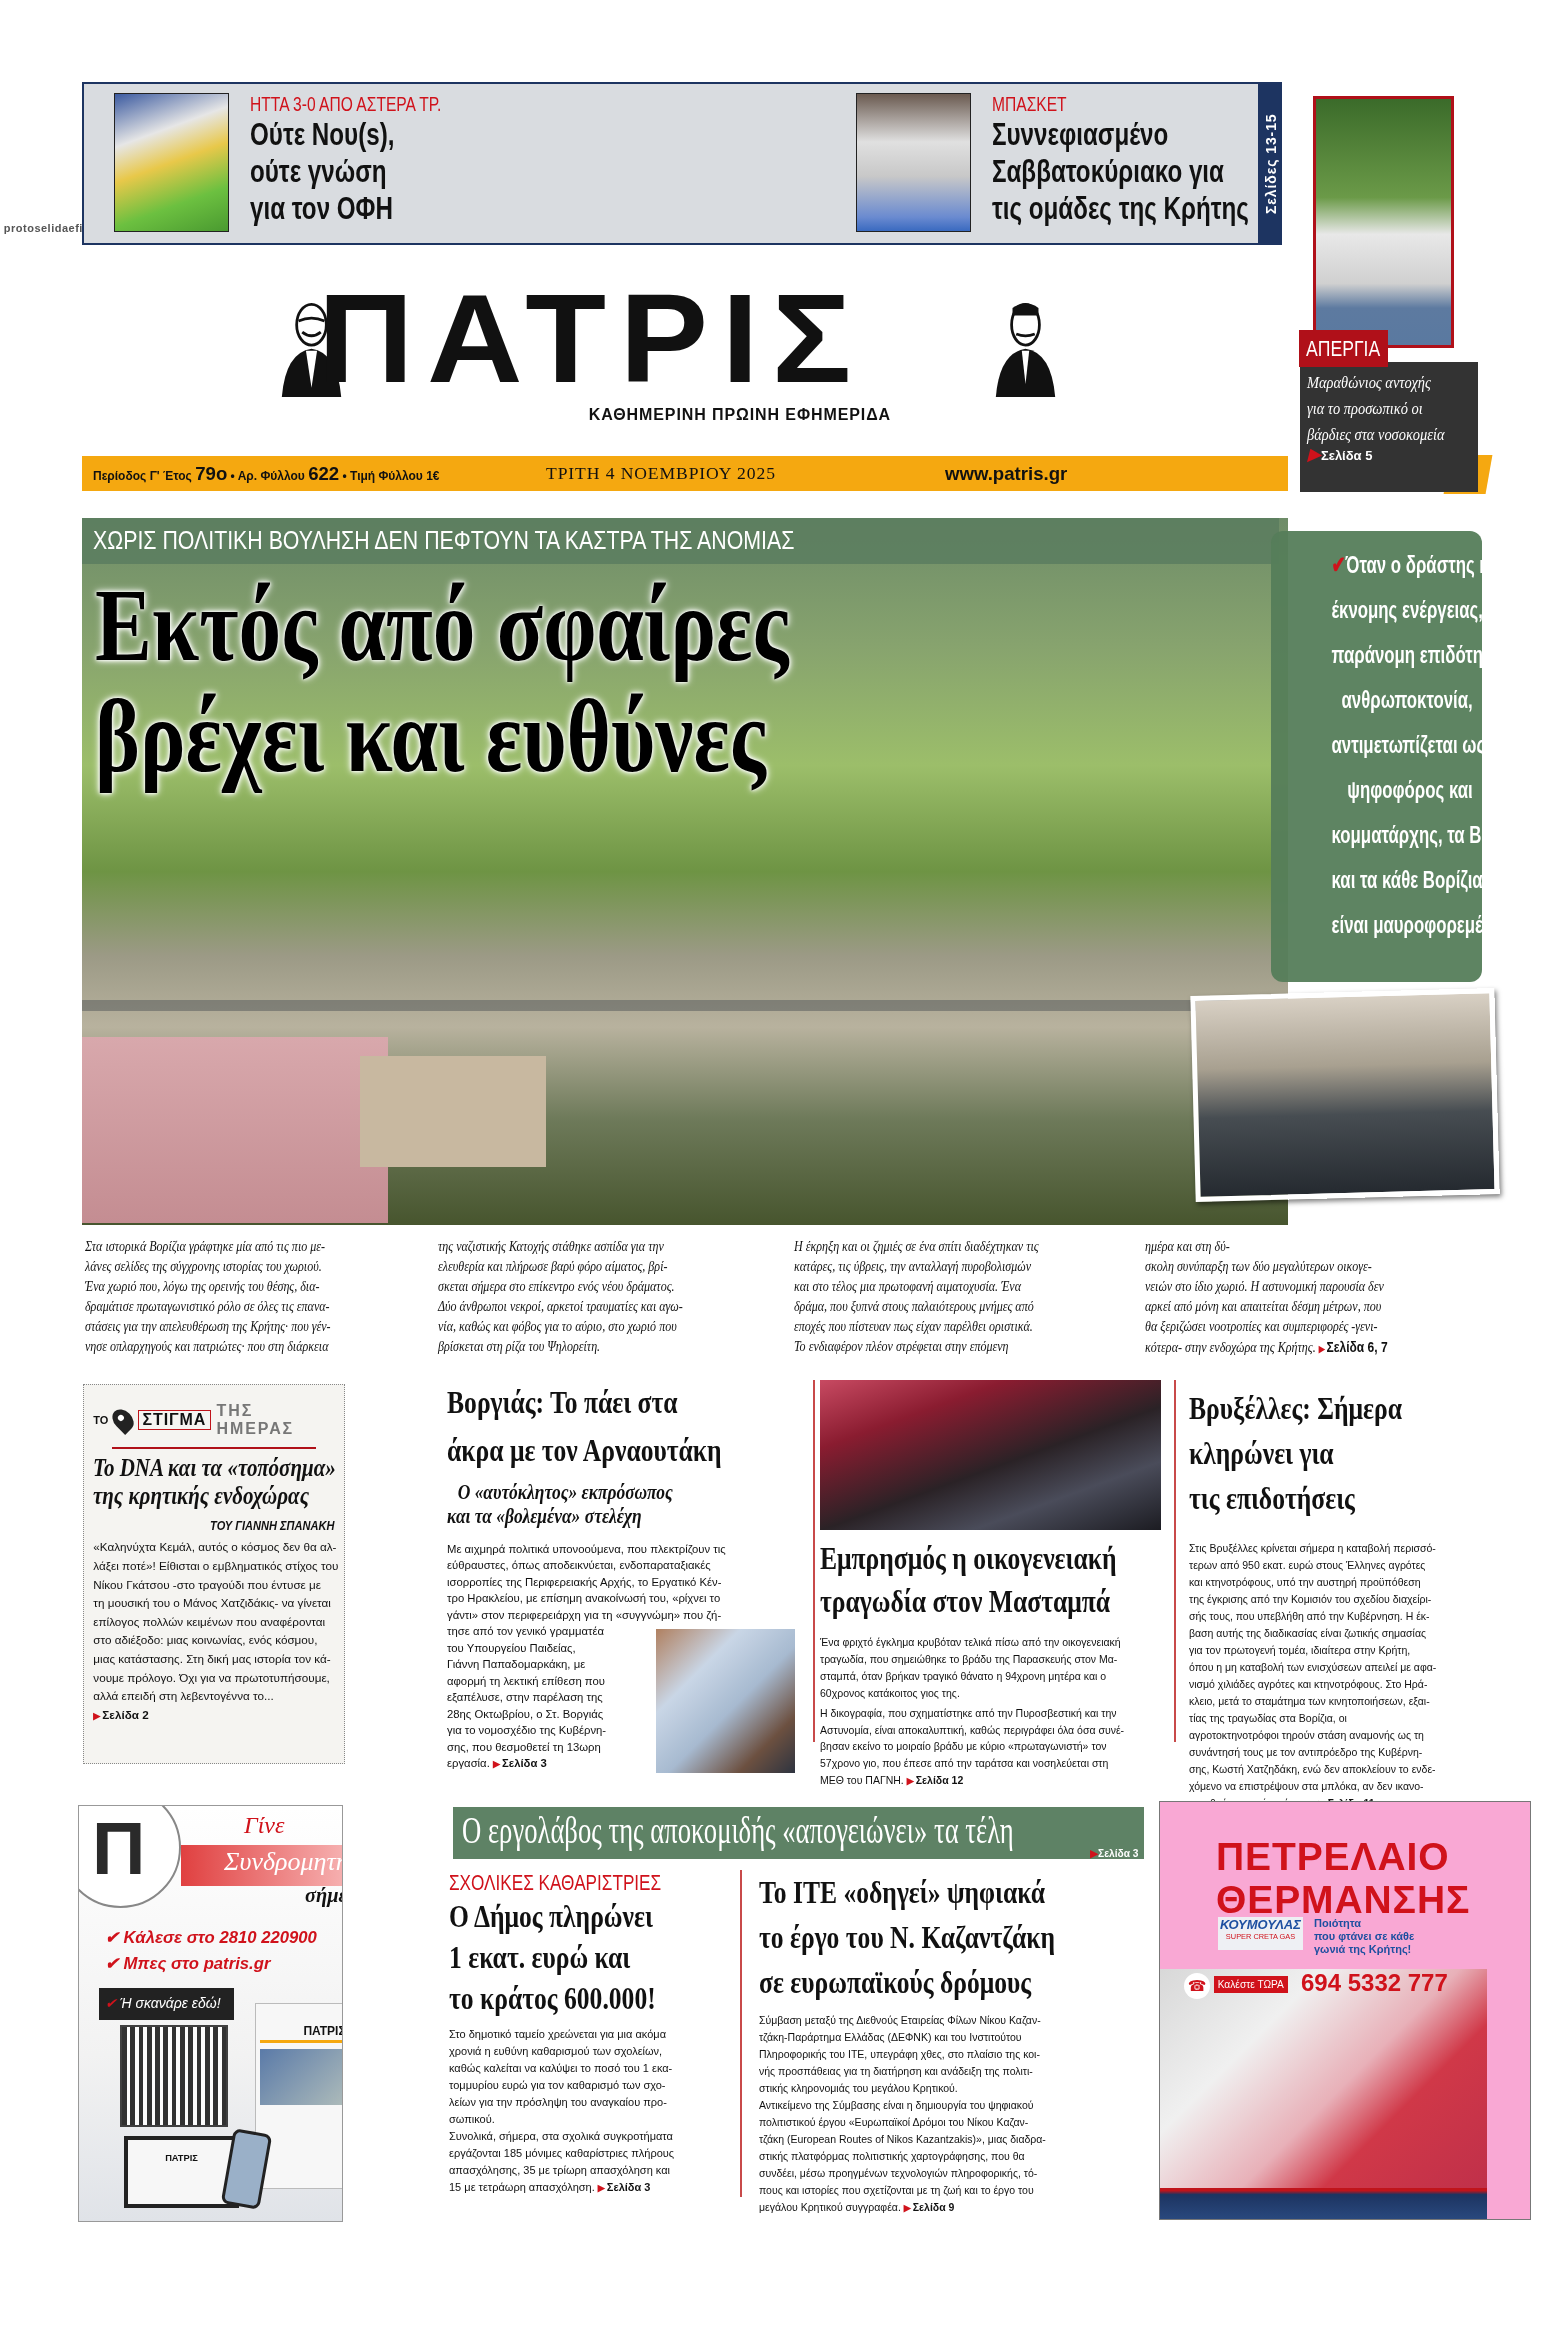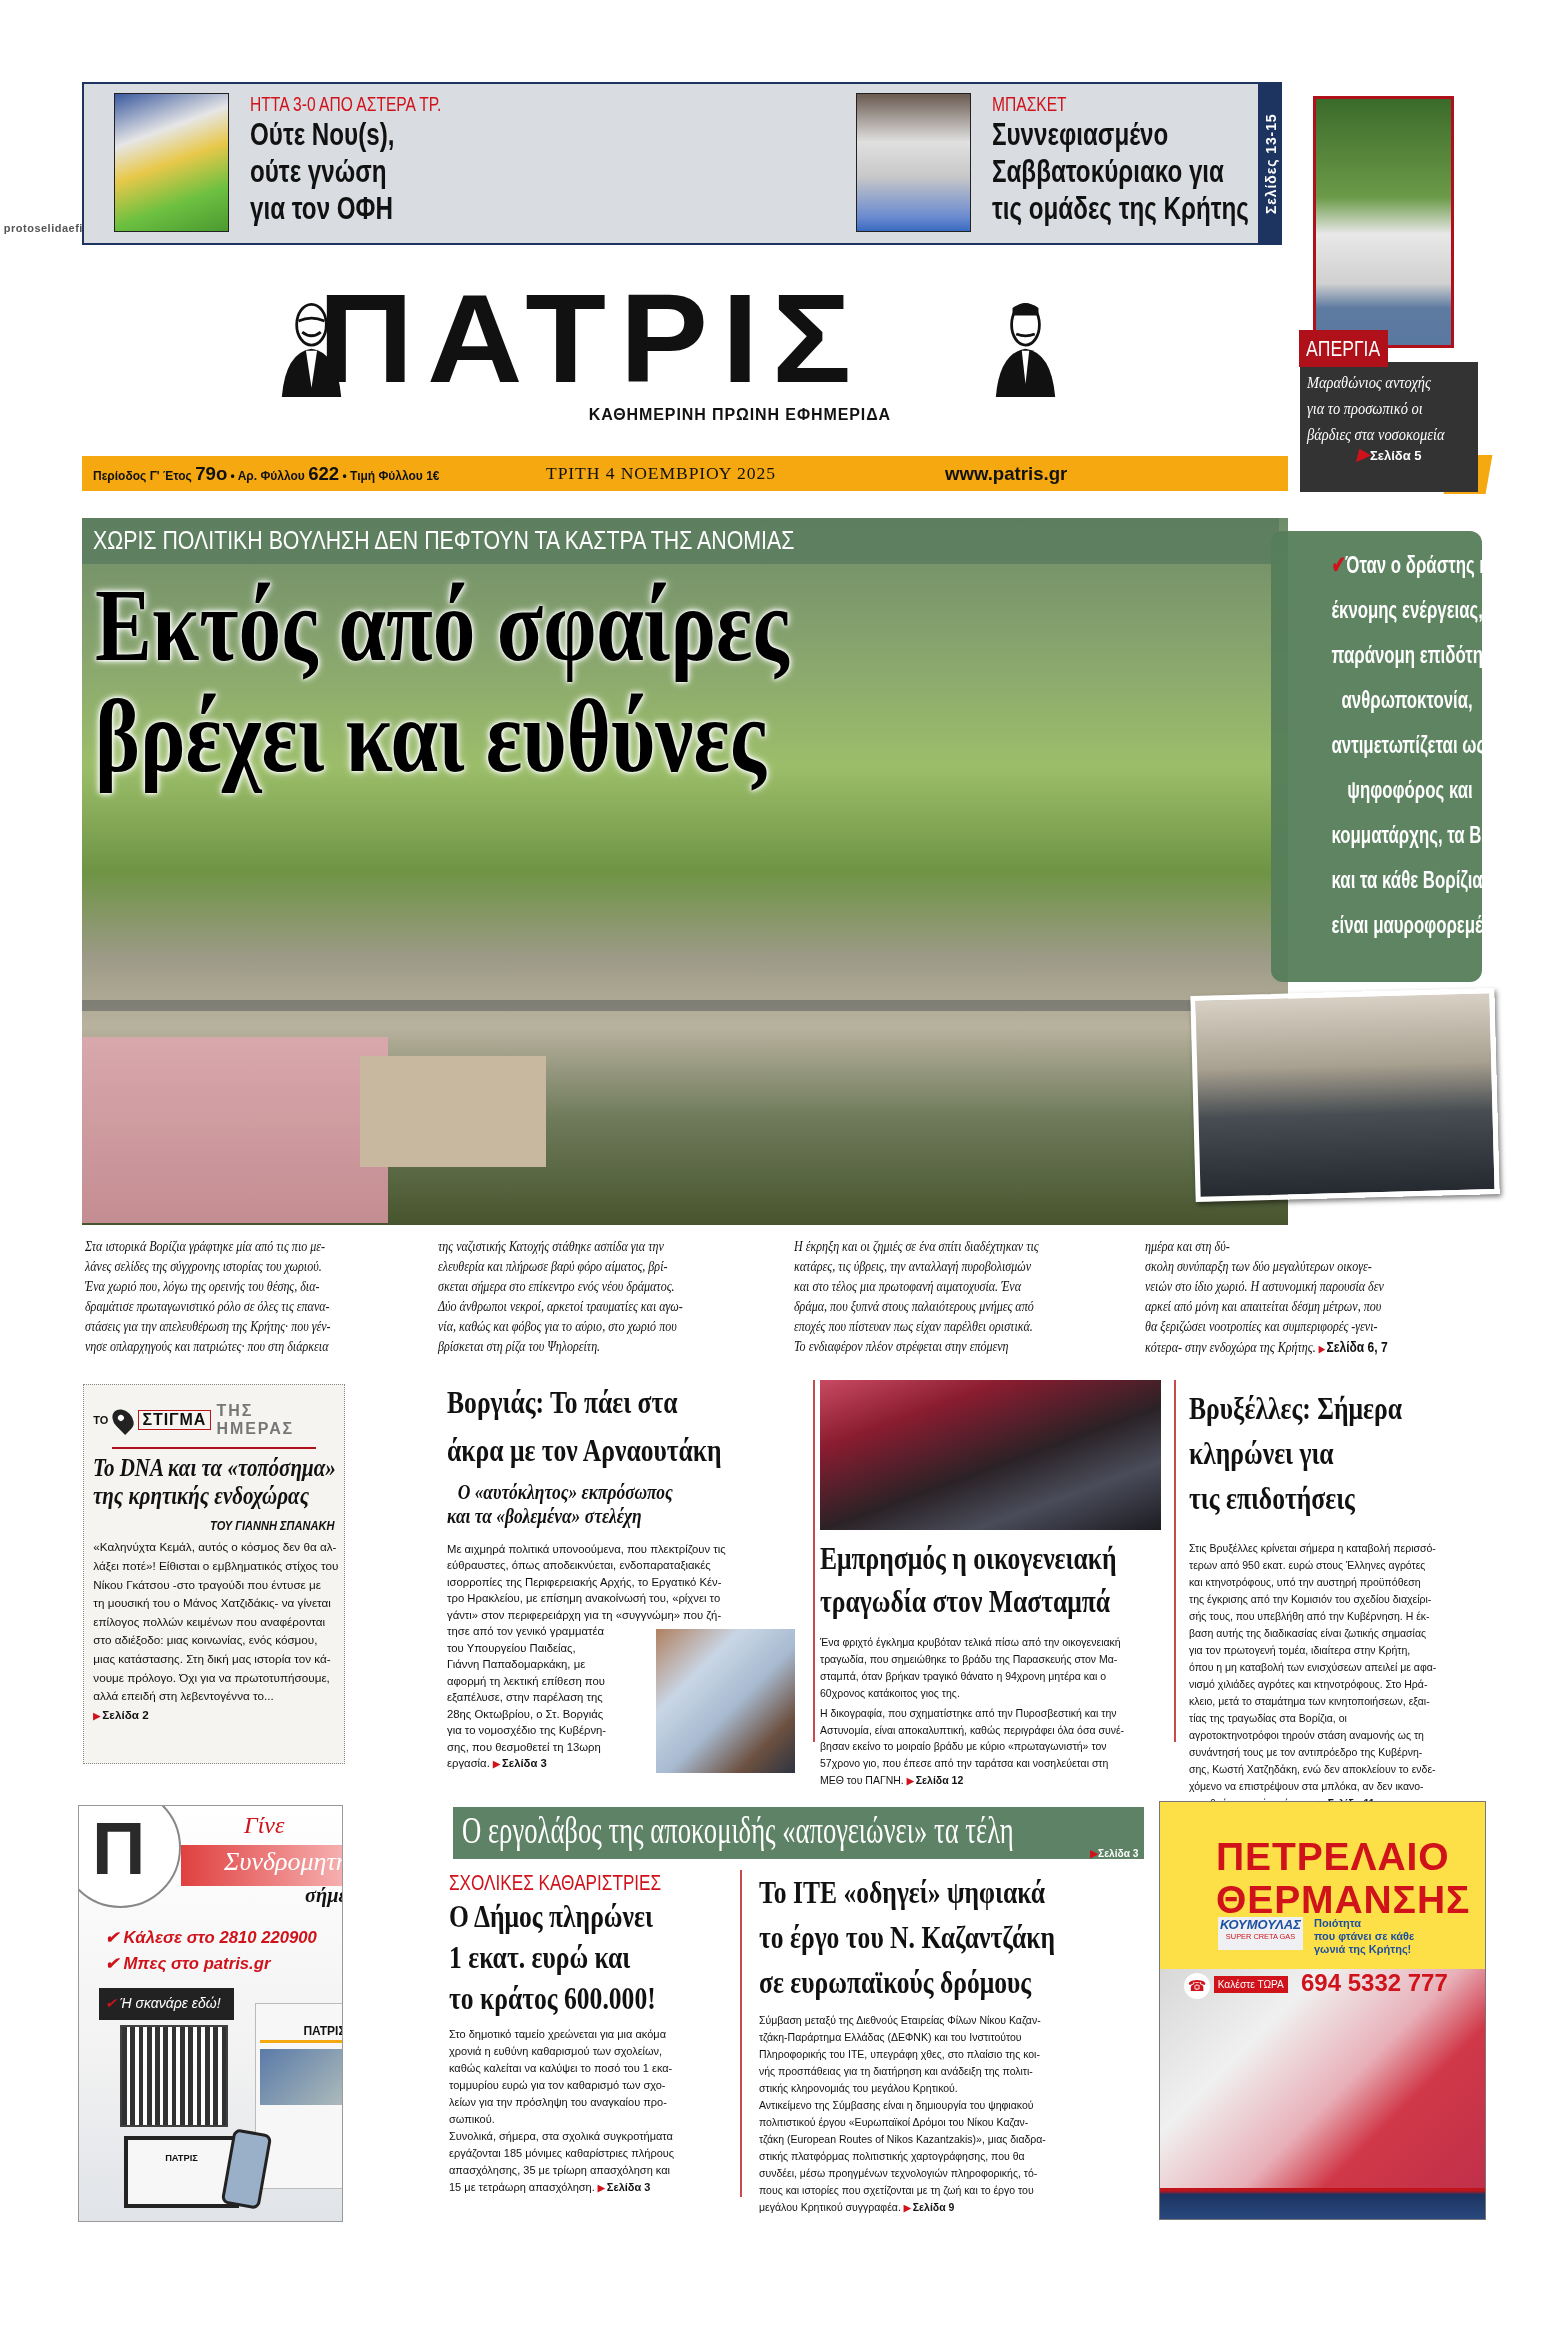--- a/index.html
+++ b/index.html
@@ -67,21 +67,21 @@
   .ref { font-weight: bold; }
   .ref::before { content: "\25B6"; color: #d0121b; font-size: 9.3px; margin-right: 1.9px; }
 
   .headline { font-family: "Liberation Serif", serif; font-weight: bold; font-size: 32px; line-height: 48px; white-space: nowrap; transform: scaleX(0.8); transform-origin: left; }
   .subhead { font-family: "Liberation Serif", serif; font-weight: bold; font-style: italic; font-size: 21.3px; line-height: 24px; white-space: nowrap; transform: scaleX(0.82); transform-origin: left; }
   .vline { width: 1.9px; background: #c84a4a; }
   .handshake { background: linear-gradient(135deg, #b08060 0%, #c9d6e6 30%, #a7bad0 55%, #6c5040 80%, #2e3440 100%); }
   .fire-photo { background: linear-gradient(160deg, #c84a62 0%, #8a1c30 25%, #2a2226 55%, #4a4c5a 75%, #1c1c22 100%); }
 
   .ad-sub { left: 78px; top: 1805px; width: 265px; height: 417px; border: 0.9px solid #999; background: linear-gradient(180deg, #fff 0%, #f2f2f2 60%, #e0e3e8 100%); overflow: hidden; }
-  .ad-fuel { left: 1159px; top: 1801px; width: 327px; height: 419px; border: 0.9px solid #777; background: #fde047; overflow: hidden; }
+  .ad-fuel { left: 1159px; top: 1801px; width: 372px; height: 419px; border: 0.9px solid #777; background: #f9a8d4; overflow: hidden; }
 
   .green-banner { left: 453px; top: 1807px; width: 691px; height: 52px; background: #5e8265; color: #fff; font-family: "Liberation Serif", serif; font-size: 37px; padding: 1.9px 9.3px; }
   .green-banner span.t { display: inline-block; transform: scaleX(0.72); transform-origin: left; white-space: nowrap; }
   .green-banner .sel { position: absolute; right: 5.6px; bottom: 0px; font-size: 10.2px; font-weight: bold; font-family: "Liberation Sans", sans-serif; }
 </style>
 </head>
 <body>
 
 <div class="abs watermark">protoselidaefimeridon.gr</div>
 
@@ -106,21 +106,21 @@
   </div>
 </div>
 <div class="abs strip-side">Σελίδες 13-15</div>
 
 <div class="abs strike-photo"></div>
 <div class="abs strike-yellow"></div>
 <div class="abs strike-box">
   <span class="line">Μαραθώνιος αντοχής</span>
   <span class="line">για το προσωπικό οι</span>
   <span class="line">βάρδιες στα νοσοκομεία</span>
-  <div style="text-align:center;line-height:15px;"><span class="tri">▶</span><span class="selida">Σελίδα 5</span></div>
+  <div style="text-align:left;line-height:15px;"><span class="tri">▶</span><span class="selida">Σελίδα 5</span></div>
 </div>
 <div class="abs strike-tag"><span>ΑΠΕΡΓΙΑ</span></div>
 
 <svg class="abs portrait" style="left:278px;top:295px;" viewBox="0 0 72 110">
   <ellipse cx="36" cy="32" rx="16" ry="22" fill="#fff" stroke="#111" stroke-width="3"></ellipse>
   <path d="M22 28 q14 -6 28 0 M26 40 q10 8 20 0" stroke="#111" stroke-width="3" fill="none"></path>
   <path d="M4 110 Q8 62 36 58 Q64 62 68 110 Z" fill="#111"></path>
   <path d="M30 60 L36 100 L42 60 Z" fill="#fff"></path>
 </svg>
 <div class="abs logo">ΠΑΤΡΙΣ</div>

